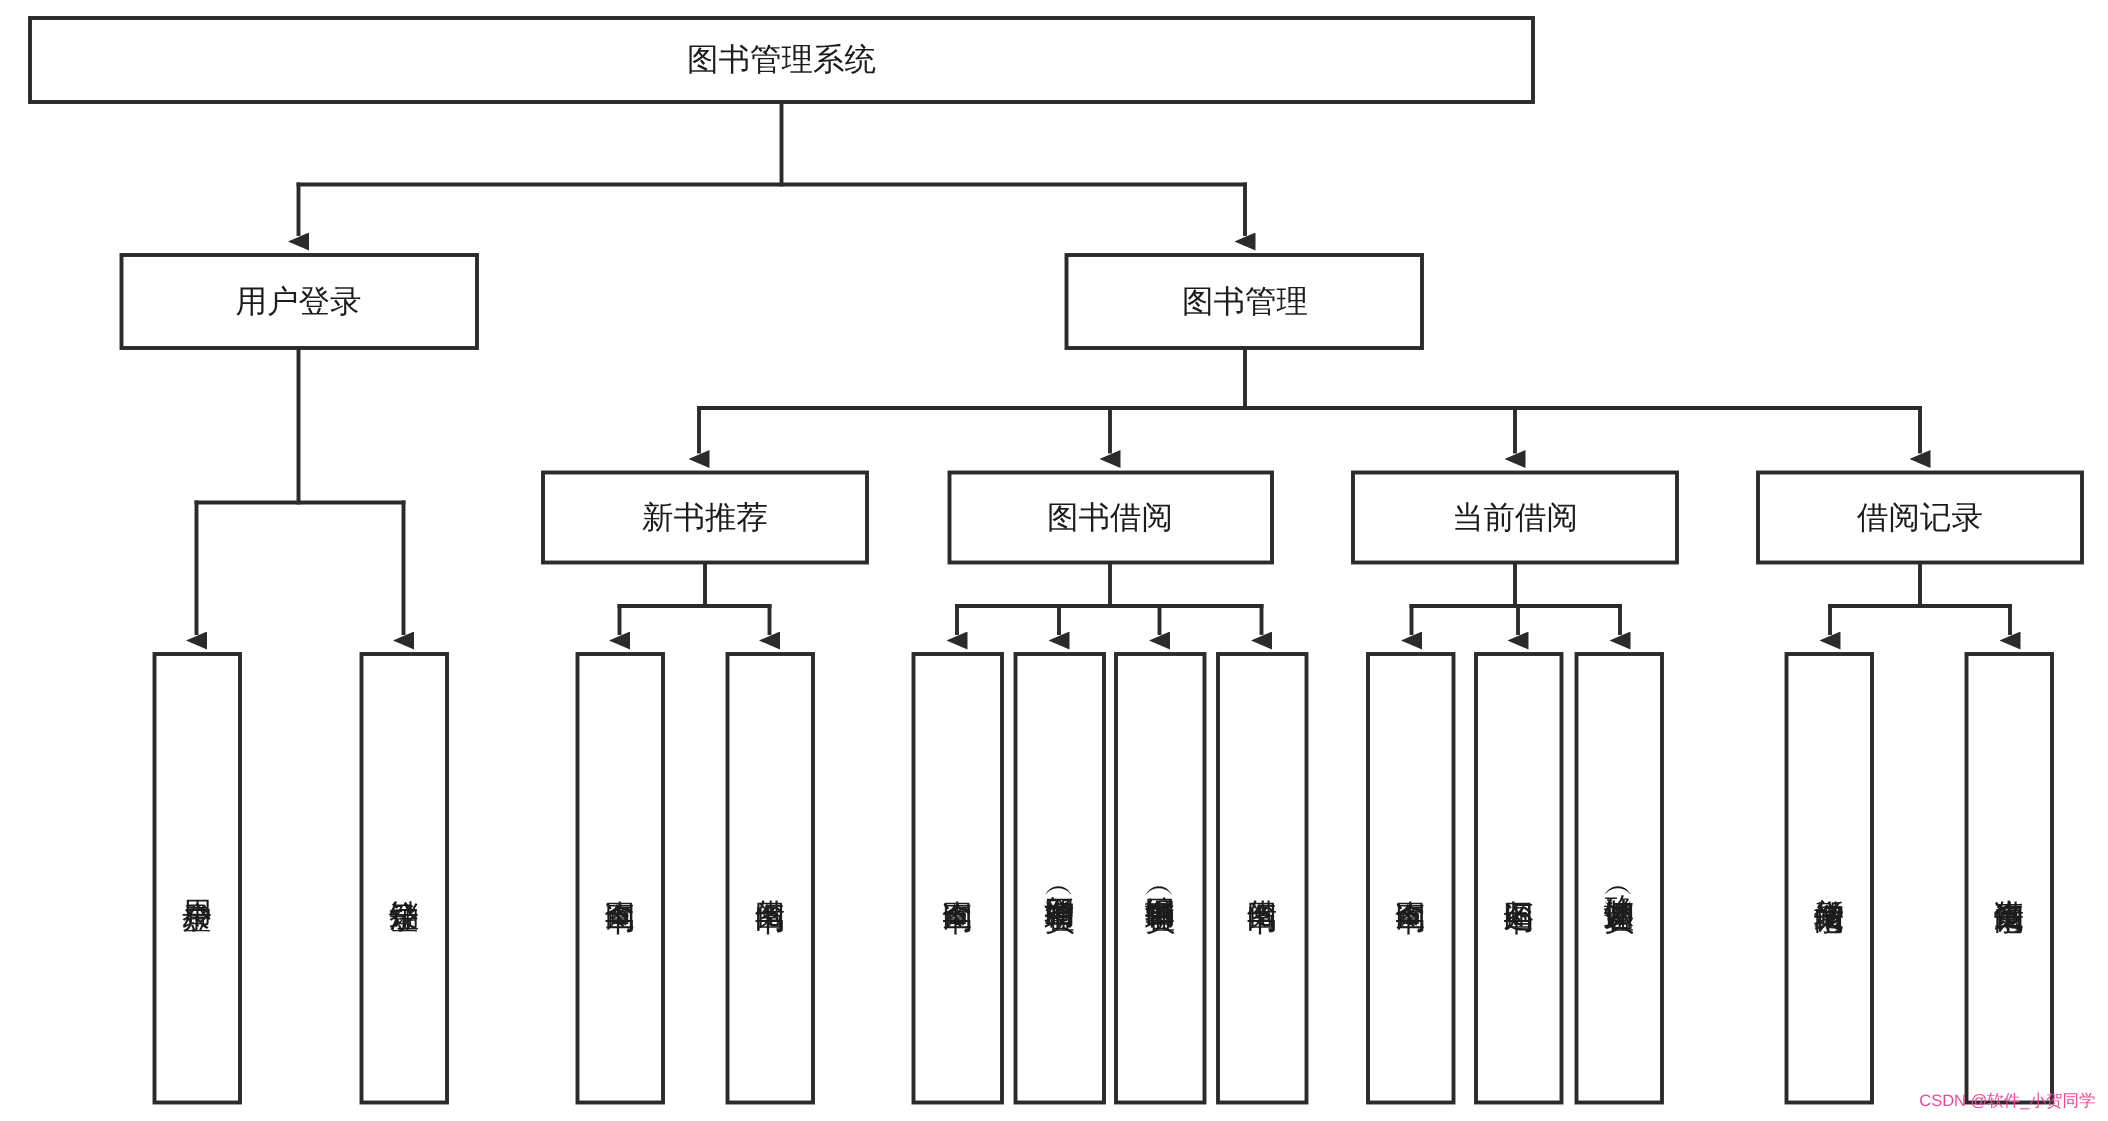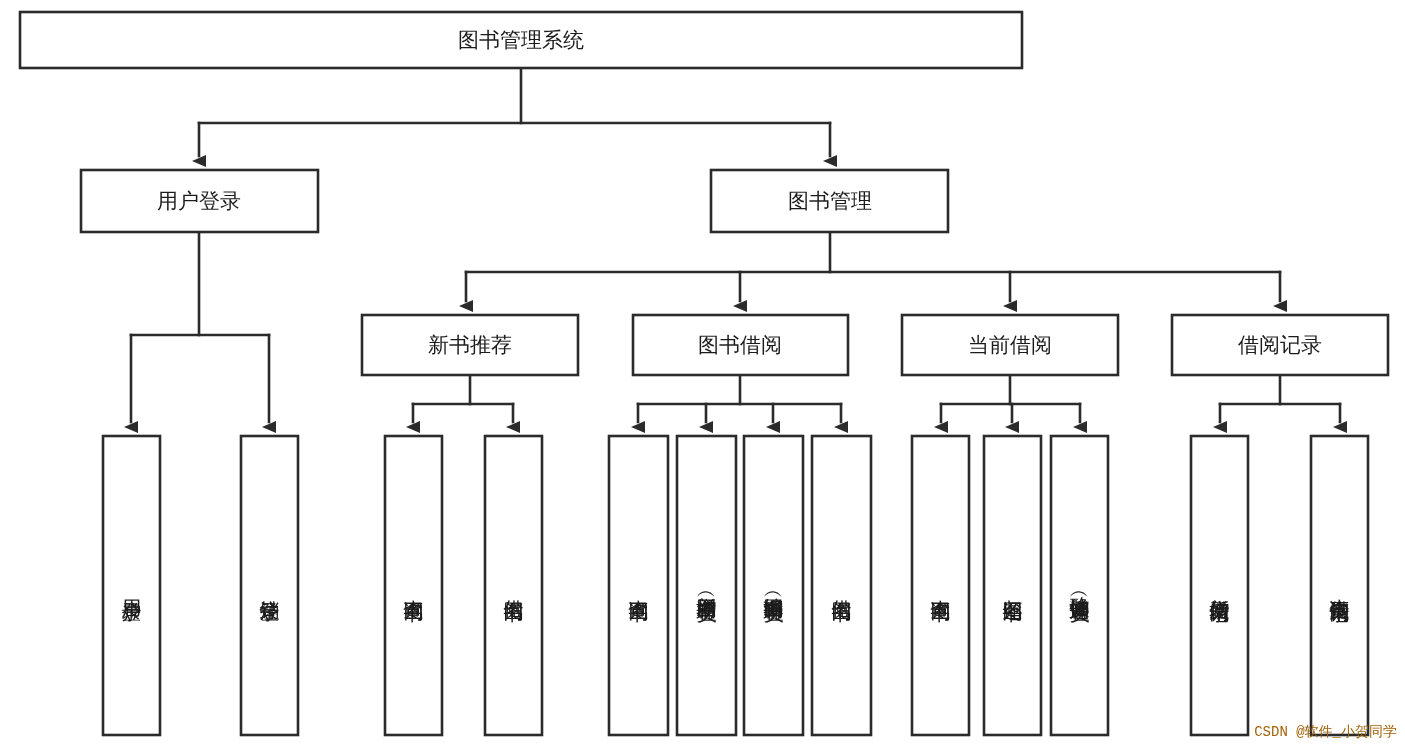--- a/index.html
+++ b/index.html
@@ -61,23 +61,23 @@
     line-height: 1.04;
     color: #1c1c1c;
     letter-spacing: 1px;
     white-space: nowrap;
     pointer-events: none;
   }
   #watermark {
     position: absolute;
     right: 8px;
     bottom: 6px;
-    font-family: Liberation Mono, monospace;
-    font-size: 14px;
-    color: #a16207;
+    font-family: Liberation Sans, sans-serif;
+    font-size: 11px;
+    color: #ec4899;
     white-space: nowrap;
     user-select: none;
   }
 </style>
 </head>
 <body>
 
 <div id="diagram-root">
 
   <svg id="tree-svg" viewBox="0 0 1405 747">

